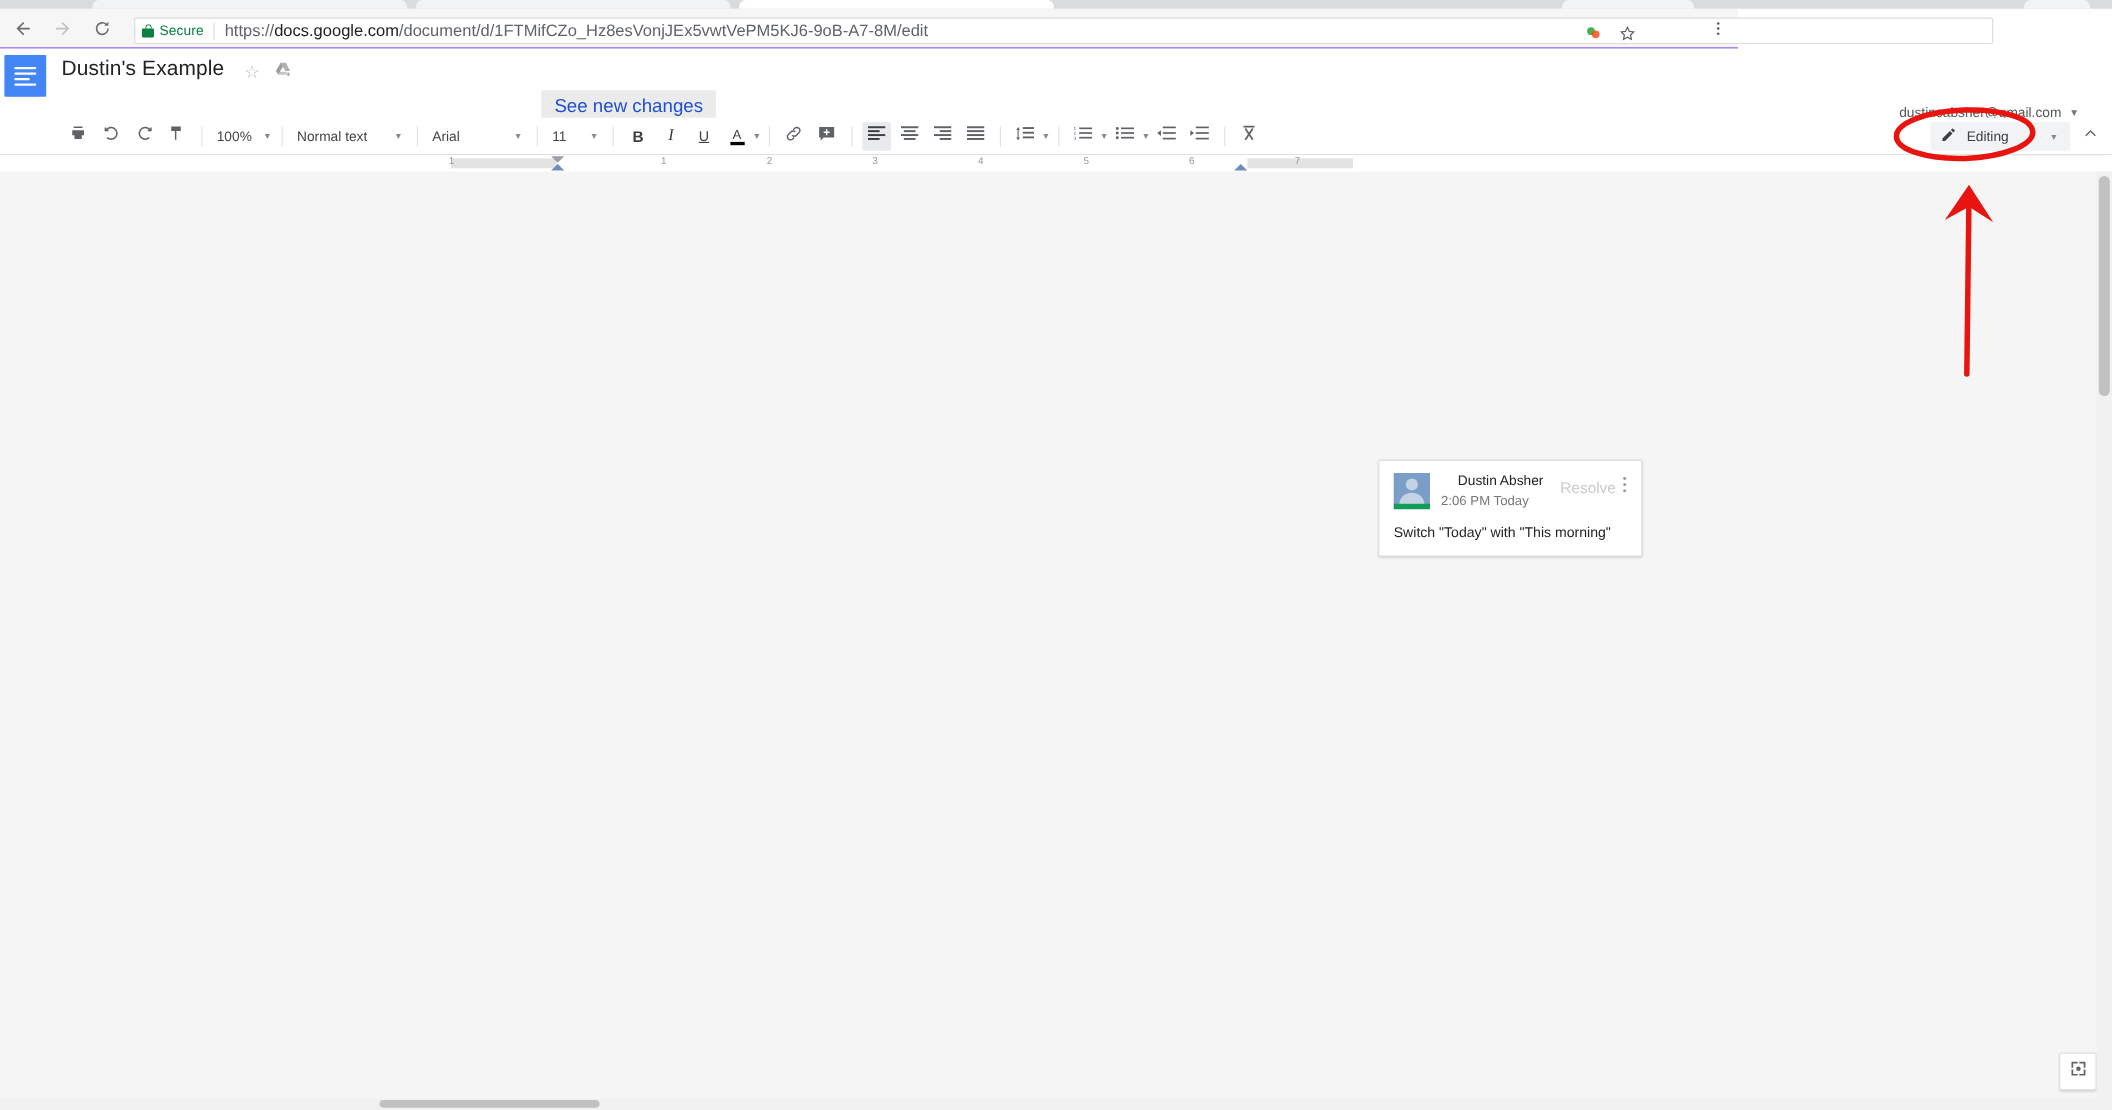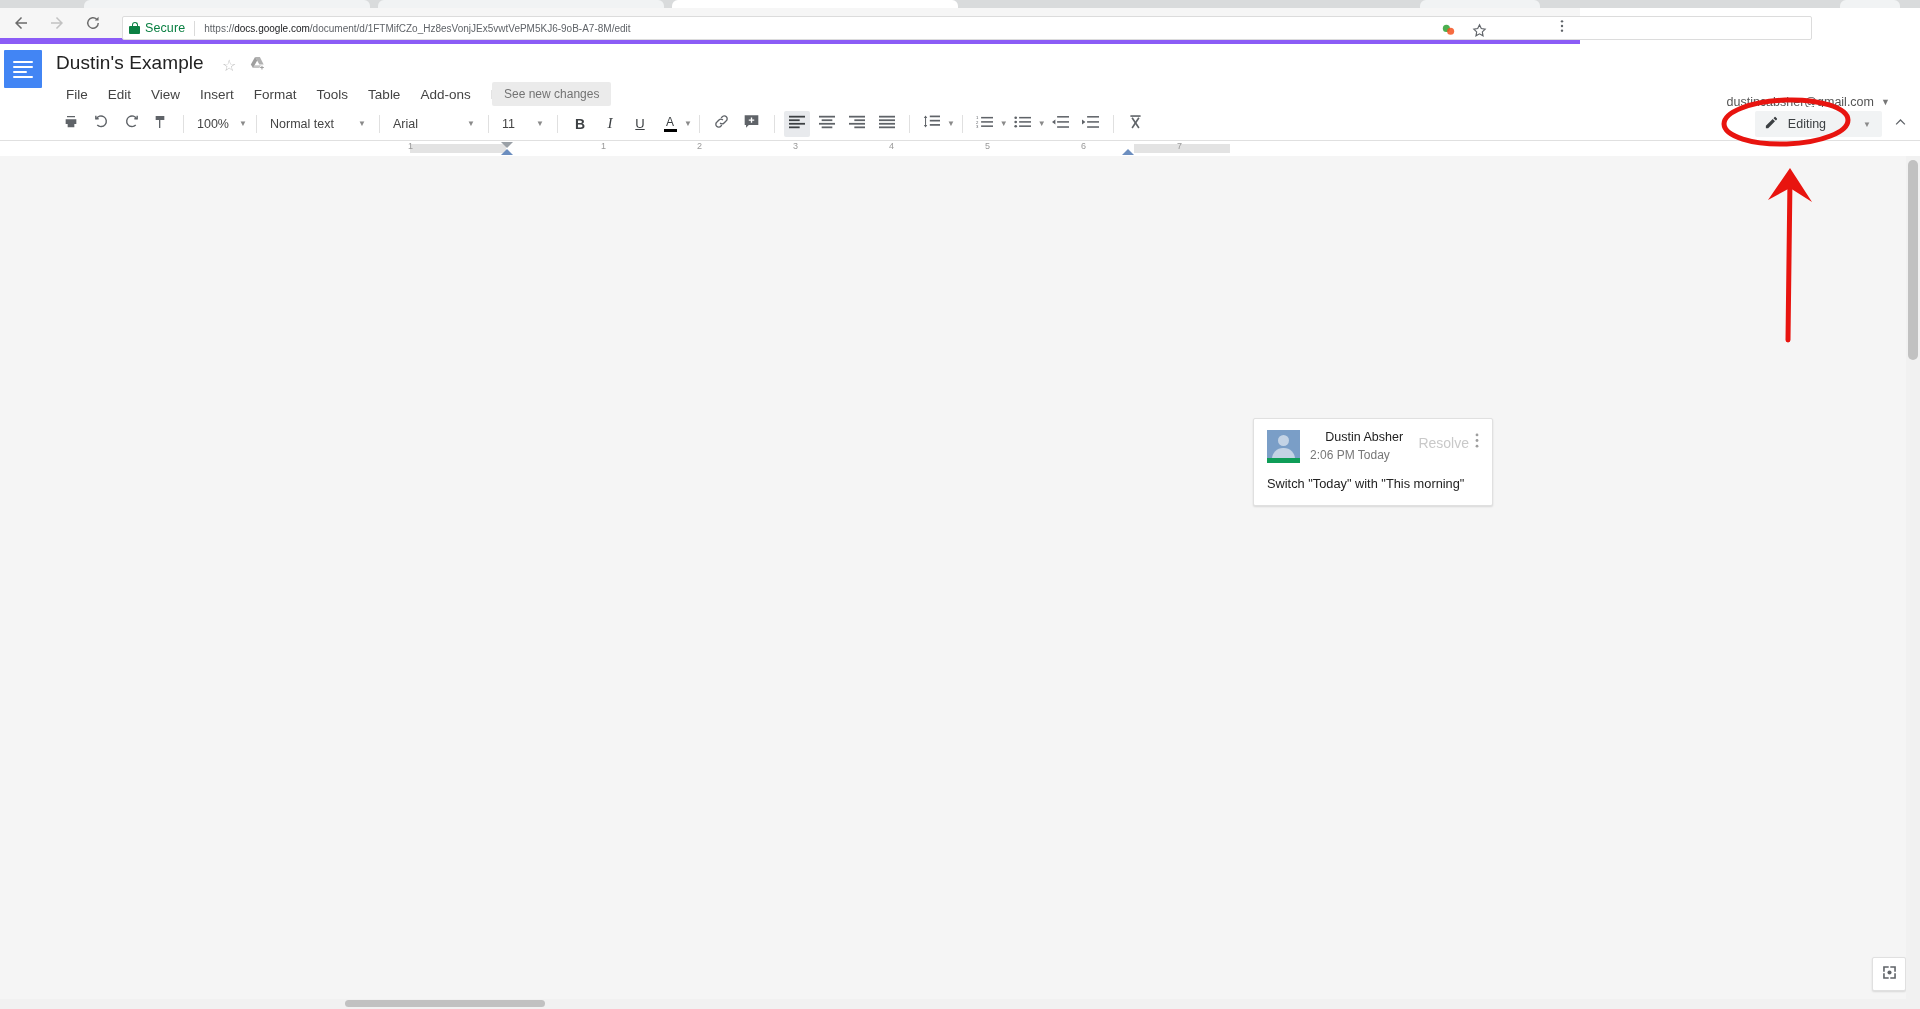--- a/index.html
+++ b/index.html
@@ -19,21 +19,21 @@
   }
   .tab-ghost {
     position: absolute; top: 0; height: 8px;
     background: #f1f3f4; border-top-left-radius: 6px; border-top-right-radius: 6px;
   }
   .tab-ghost.active { background: #ffffff; }
 
   .browser-toolbar {
     position: absolute; top: 8px; left: 0; width: 1580px; height: 36px;
     background: #f6f6f6;
-    border-bottom: 6px solid #8b5cf6;
+    border-bottom: 1px solid #8b5cf6;
     display: flex; align-items: center;
   }
   .nav-btn {
     width: 30px; height: 30px; margin-left: 6px;
     display: flex; align-items: center; justify-content: center;
     color: #6b6b6b;
   }
   .nav-btn.disabled { color: #c2c2c2; }
   .nav-btn svg { display:block; }
 
@@ -52,21 +52,21 @@
   }
   .lock-shackle {
     position:absolute; top:0; left:2.5px; width:6px; height:6px;
     border:1.6px solid #0b8043; border-bottom:none;
     border-top-left-radius:4px; border-top-right-radius:4px;
   }
   .secure-text {
     font-size: 12.5px; color: #0b8043; margin-right: 9px; letter-spacing: .1px;
   }
   .omni-div { width:1px; height:15px; background:#dadada; margin-right:9px; }
-  .omni-url { font-size: 10px; color: #5f6368; white-space: nowrap; }
+  .omni-url { font-size: 15px; color: #5f6368; white-space: nowrap; }
   .omni-url .url-dom { color: #202124; }
 
   .omni-right { position:absolute; right: 92px; top: 14px; display:flex; gap:14px; align-items:center; }
   .star-ic, .ext-ic, .menu-ic { color:#5f6368; }
 
   
   .docs-header {
     position:absolute; top:45px; left:0; width:1920px; height:76px;
     background:#ffffff;
   }
@@ -89,21 +89,21 @@
   .title-star { position:absolute; left:222px; top:11px; font-size:16px; color:#bdbdbd; }
   .title-drive { position:absolute; left:249px; top:10px; color:#9e9e9e; }
 
   .menubar { position:absolute; left:56px; top:38px; display:flex; gap:0px; }
   .menu-item {
     font-size:13.5px; color:#444; padding: 4px 10px; border-radius:2px;
     white-space:nowrap;
   }
   .see-changes {
     position:absolute; left:492px; top:37px;
-    background:#ebebeb; color:#737373; font-size:12px;
+    background:#ebebeb; color:#1d4ed8; font-size:17px;
     padding:5px 12px; border-radius:2px; white-space:nowrap;
   }
 
   .acct-email {
     position:absolute; right:46px; top:50px; font-size:12.5px; color:#555;
   }
   .acct-caret { position:absolute; right:30px; top:52px; color:#777; font-size:9px; }
 
   .comment-icon-btn {
     position:absolute; right:192px; top:69px; width:34px; height:29px;
@@ -334,31 +334,20 @@
   <div class="title-star">☆</div>
   <div class="title-drive">
     <svg width="17" height="16" viewBox="0 0 24 24" fill="#9e9e9e">
       <path d="M8.4 3 2 14.2l3.2 5.3L11.6 8.3z"></path>
         <path d="M15.6 3H8.4l6.4 11.2h6.4z" opacity=".8"></path>
       <path d="M5.2 19.5h9.6l2.3-4H7.5z" opacity=".6"></path>
       <path d="M19.5 16v2h2v1.6h-2v2h-1.6v-2h-2V18h2v-2z"></path>
     </svg>
   </div>
 
-  <div class="menubar">
-    <div class="menu-item">File</div>
-    <div class="menu-item">Edit</div>
-    <div class="menu-item">View</div>
-    <div class="menu-item">Insert</div>
-    <div class="menu-item">Format</div>
-    <div class="menu-item">Tools</div>
-    <div class="menu-item">Table</div>
-    <div class="menu-item">Add-ons</div>
-    <div class="menu-item">Help</div>
-  </div>
 
   <div class="see-changes">See new changes</div>
 
   <div class="acct-email">dustincabsher@gmail.com</div>
   <div class="acct-caret">▼</div>
 
   <div class="comment-icon-btn">
     <div class="speech"></div>
   </div>
 

